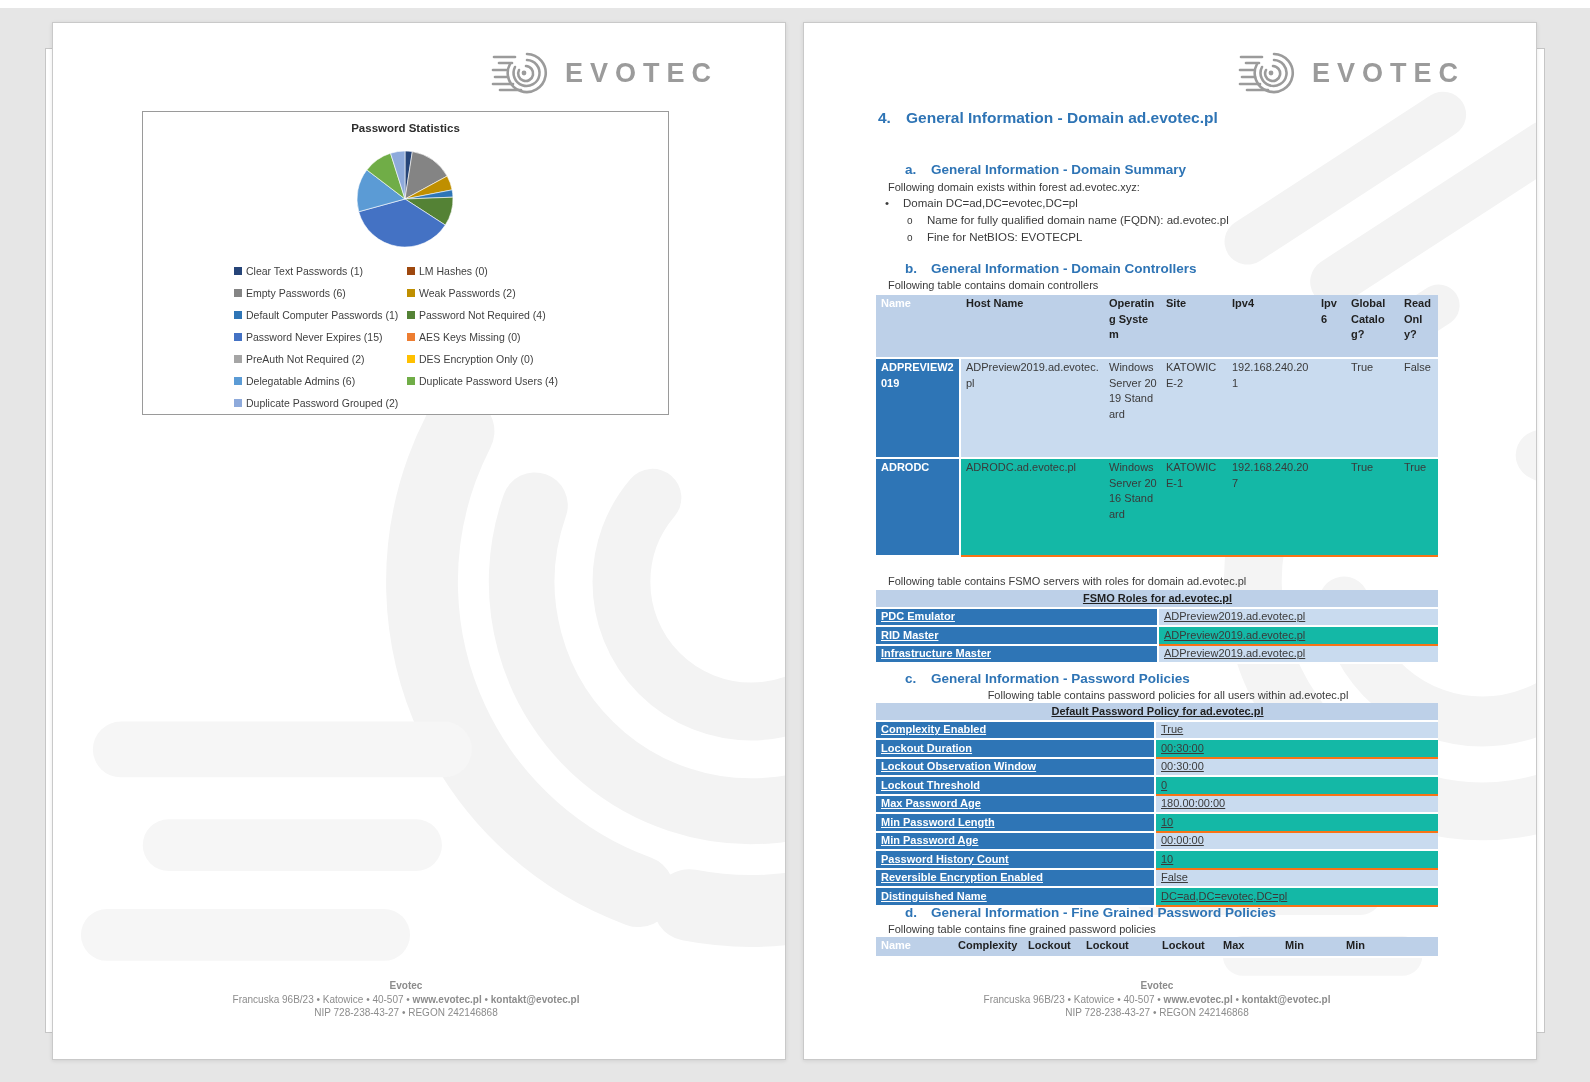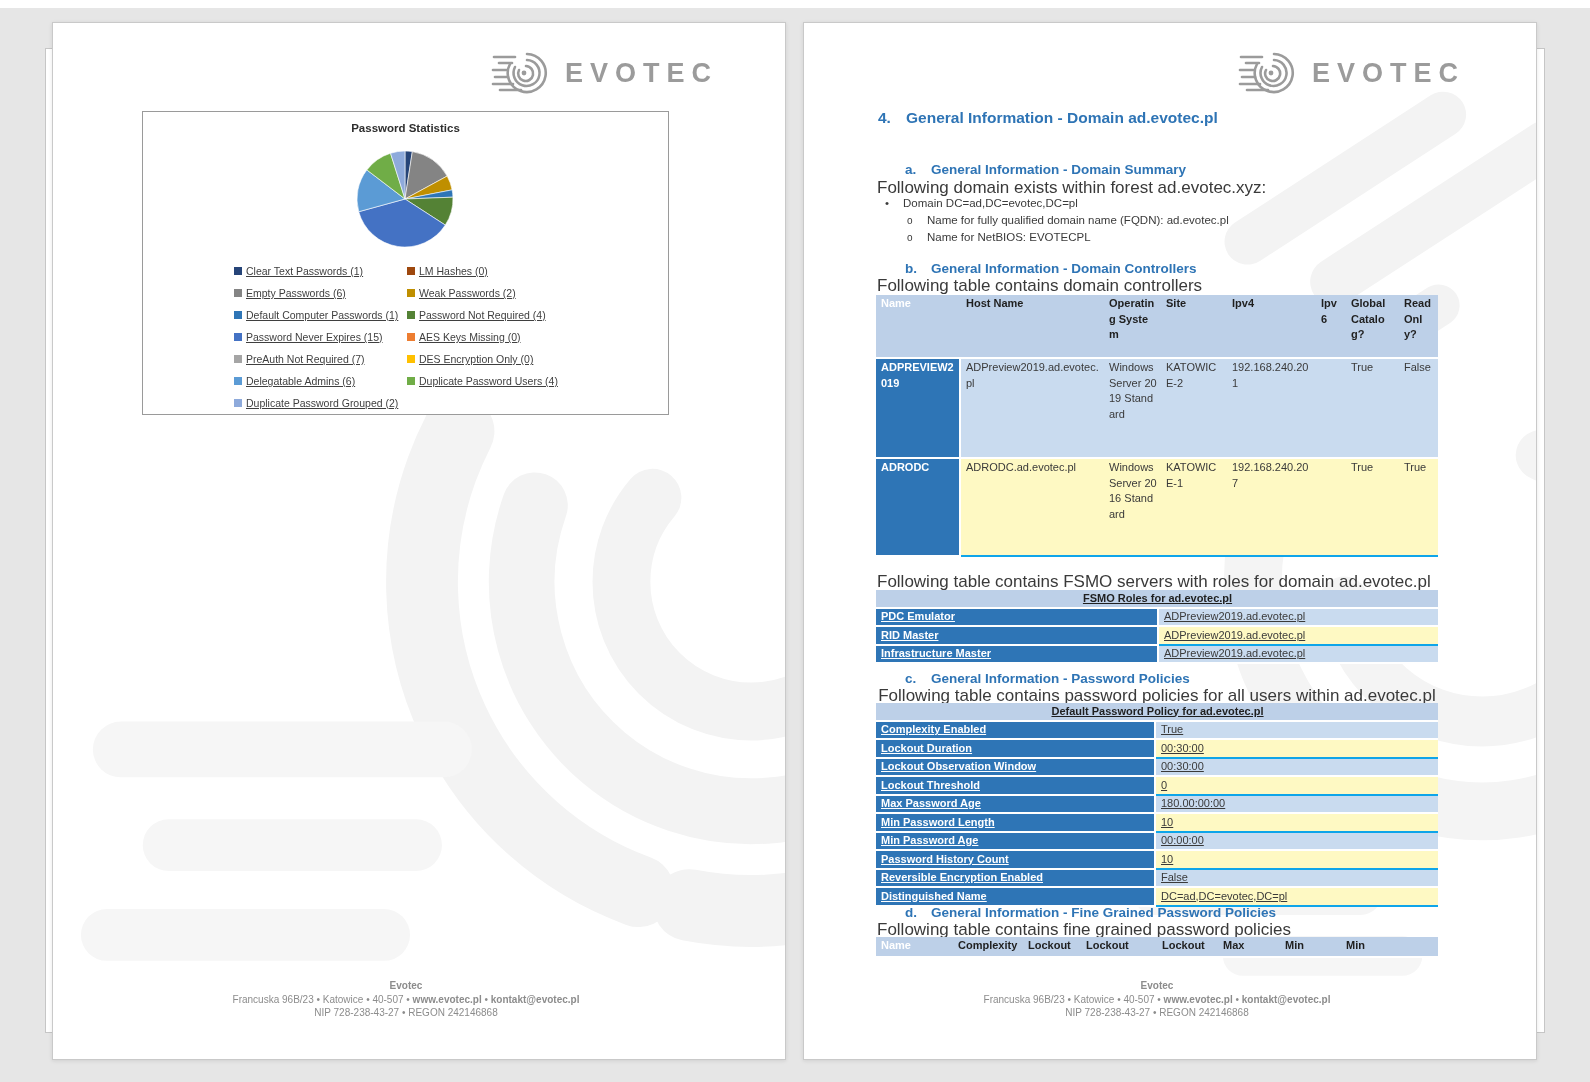--- a/index.html
+++ b/index.html
@@ -47,29 +47,29 @@
     text-align:center; font-size:11.5px; font-weight:bold; color:#2e2e2e;
   }
   .pie-svg { position:absolute; left:212px; top:37px; width:100px; height:100px; }
   .legend {
     position:absolute; left:91px; top:148px;
     display:grid; grid-template-columns:173px auto; grid-auto-rows:22px;
     align-items:center;
   }
   .legend-item { display:flex; align-items:center; gap:4px; white-space:nowrap; }
   .legend-swatch { width:8px; height:8px; flex:0 0 8px; display:inline-block; }
-  .legend-label { font-size:10.5px; color:#3f3f3f;text-decoration:underline; }
+  .legend-label { font-size:10.5px; color:#3f3f3f; }
 
   
   .abs { position:absolute; }
   .h-main { display:flex; font-size:15.5px; font-weight:bold; color:#2e74b5; }
   .h-main .h-num { width:28px; flex:0 0 28px; }
   .h-sub { display:flex; font-size:13.5px; font-weight:bold; color:#2e74b5; }
   .h-sub .h-letter { width:26px; flex:0 0 26px; }
-  .body-text { font-size:17px; color:#3a3a3a; line-height:15px; }
+  .body-text { font-size:11px; color:#3a3a3a; line-height:15px;margin-left:11px; }
   .bullet-row { display:flex; font-size:11.5px; color:#3a3a3a; }
   .bullet-glyph { width:18px; flex:0 0 18px; text-align:left; }
   .sub-bullet-glyph { width:20px; flex:0 0 20px; font-size:10px; padding-top:1px; }
 
   
   table.doc-table {
     border-collapse:separate; border-spacing:0; table-layout:fixed;
     width:562px; font-size:11px;
   }
   .doc-table td, .doc-table th {
@@ -77,21 +77,21 @@
     padding:1px 4px 2px 5px; line-height:15.5px;
     overflow:hidden;
   }
   .hdr-cell { background:#bdd0e8; font-weight:bold; color:#1f1f1f; border-bottom:2px solid #fff; }
   .hdr-cell.hdr-first { color:#ffffff; }
   .lbl-cell {
     background:#2e75b6; color:#ffffff; font-weight:bold;
     border-right:2px solid #fff; border-bottom:2px solid #fff;
   }
   .val-a { background:#c9dbef; border-bottom:2px solid #fff; }
-  .val-b { background:#fef9c3; border-bottom:2px solid #0ea5e9; }
+  .val-b { background:#14b8a6; border-bottom:2px solid #f97316; }
   .title-row td {
     background:#bdd0e8; font-weight:bold; color:#1f1f1f; text-align:center;
     border-bottom:2px solid #fff;
   }
   .dc-table td, .dc-table th { word-break:break-all; }
   .dc-table .lbl-cell { word-break:break-all; }
   .kv-row { height:17px; }
   .kv-row td { line-height:13.5px; padding-top:1.5px; padding-bottom:1.5px;text-decoration:underline; }
 
   
@@ -185,21 +185,21 @@
           <div class="legend-item">
             <span class="legend-swatch" style="background: rgb(68, 114, 196);"></span>
             <span class="legend-label">Password Never Expires (15)</span>
           </div>
           <div class="legend-item">
             <span class="legend-swatch" style="background: rgb(237, 125, 49);"></span>
             <span class="legend-label">AES Keys Missing (0)</span>
           </div>
           <div class="legend-item">
             <span class="legend-swatch" style="background: rgb(165, 165, 165);"></span>
-            <span class="legend-label">PreAuth Not Required (7)</span>
+            <span class="legend-label">PreAuth Not Required (2)</span>
           </div>
           <div class="legend-item">
             <span class="legend-swatch" style="background: rgb(255, 192, 0);"></span>
             <span class="legend-label">DES Encryption Only (0)</span>
           </div>
           <div class="legend-item">
             <span class="legend-swatch" style="background: rgb(91, 155, 213);"></span>
             <span class="legend-label">Delegatable Admins (6)</span>
           </div>
           <div class="legend-item">
@@ -272,21 +272,21 @@
     <div class="abs bullet-row" style="left:81px; top:174px; width:560px;">
       <span class="bullet-glyph">•</span>
       <span>Domain DC=ad,DC=evotec,DC=pl</span>
     </div>
     <div class="abs bullet-row" style="left:103px; top:191px; width:540px;">
       <span class="sub-bullet-glyph">o</span>
       <span>Name for fully qualified domain name (FQDN): ad.evotec.pl</span>
     </div>
     <div class="abs bullet-row" style="left:103px; top:208px; width:540px;">
       <span class="sub-bullet-glyph">o</span>
-      <span>Name for NetBIOS: EVOTECPL</span>
+      <span>Fine for NetBIOS: EVOTECPL</span>
     </div>
 
     <div class="abs h-sub" style="left:101px; top:238px; width:560px;">
       <span class="h-letter">b.</span>
       <span>General Information - Domain Controllers</span>
     </div>
     <div class="abs body-text" style="left:73px; top:255px; width:560px;">Following table contains domain controllers</div>
 
     <div class="abs" style="left:72px; top:272px;">
       <table class="doc-table dc-table">

